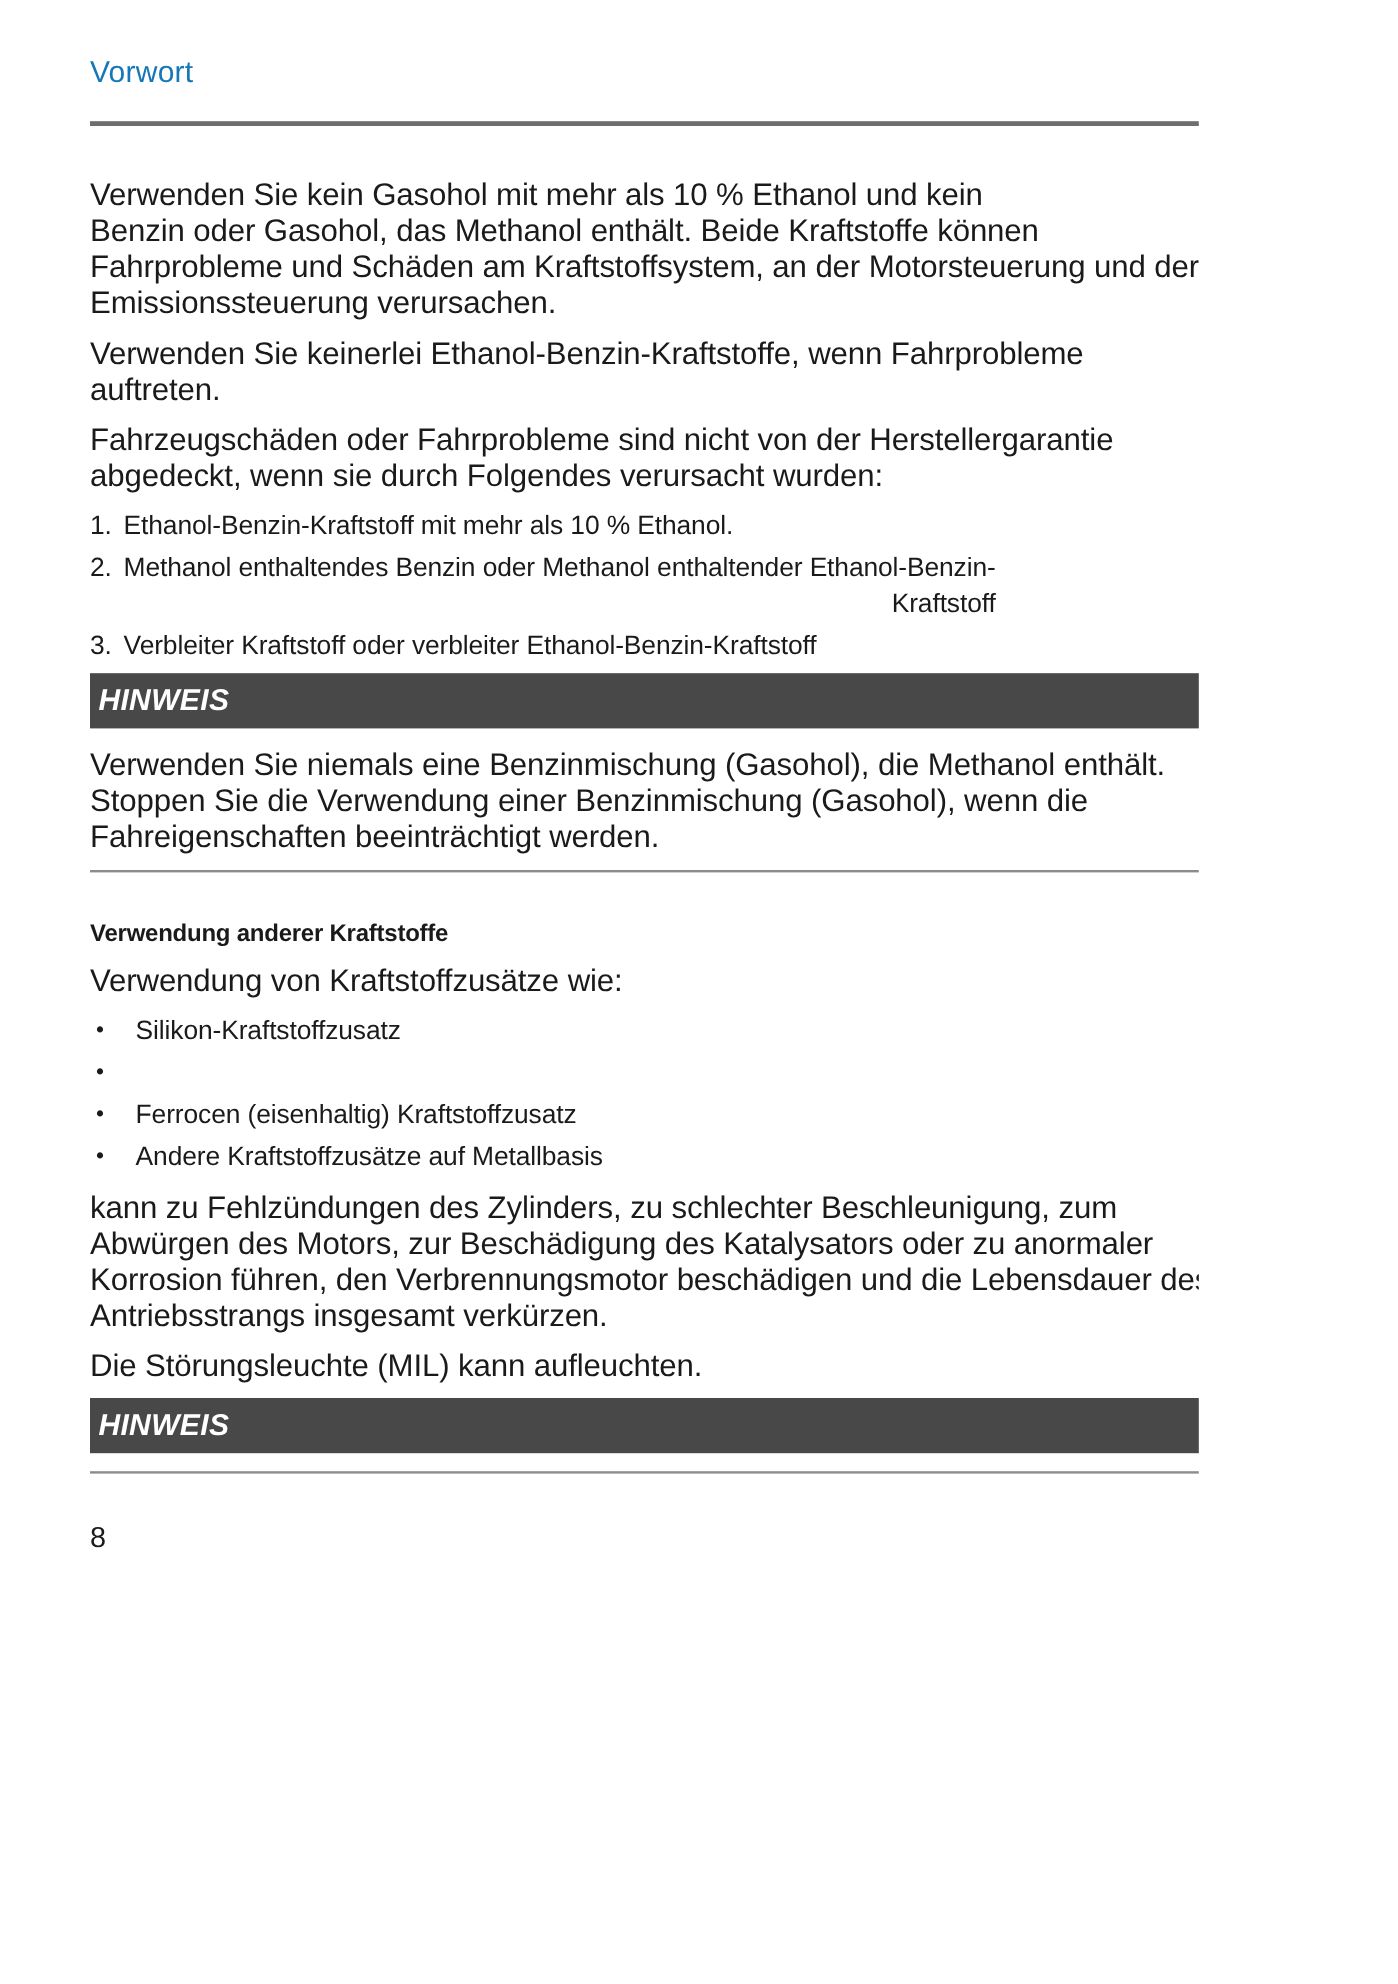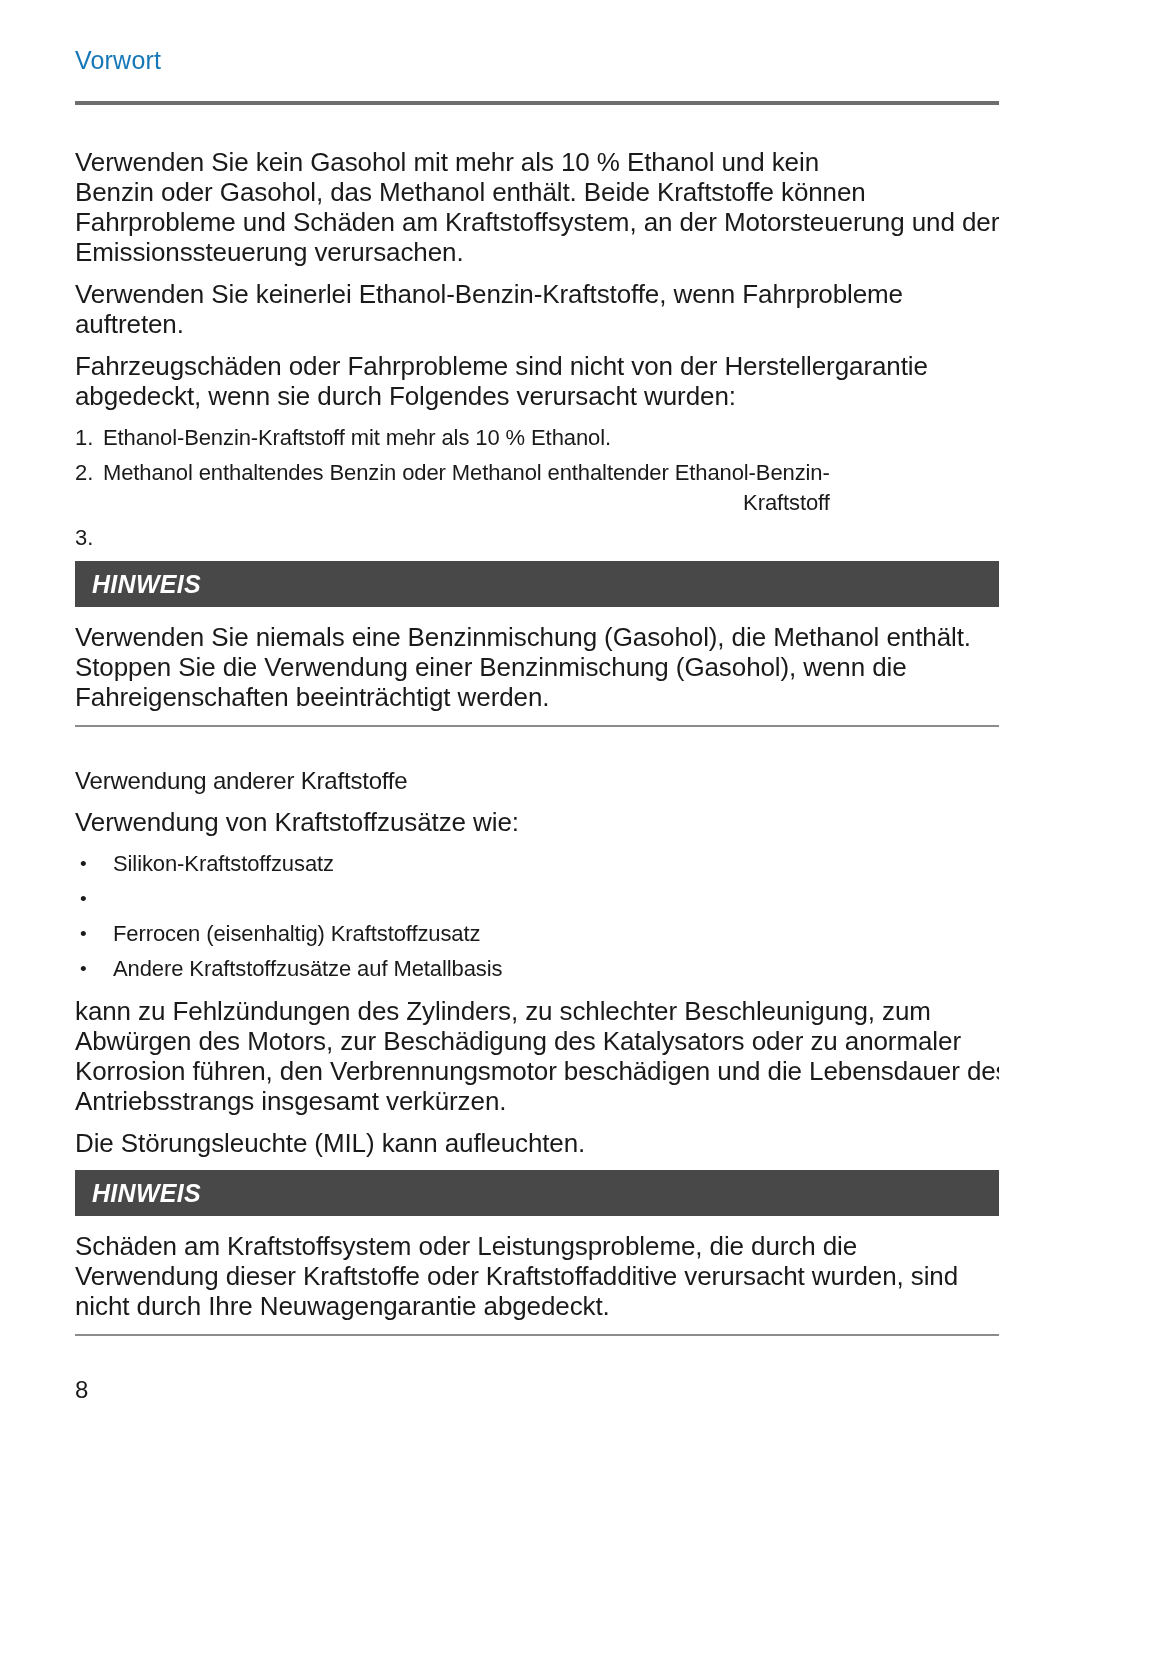--- a/index.html
+++ b/index.html
@@ -54,39 +54,39 @@
   }
   .bullets .marker{flex:0 0 33px;padding-left:5px;font-size:19px;}
   .notice{margin:8px 0 0 0;}
   .notice-banner{
     width:972px;
     height:46px;
     background:#484848;
     display:flex;
     align-items:center;
     box-sizing:border-box;
-    padding-left:17px;
+    padding-left:7px;
     margin:0 0 15px 0;
   }
   .notice-label{
     color:#ffffff;
     font-size:25px;
     font-weight:700;
     font-style:italic;
     letter-spacing:0.3px;
   }
   .thin-rule{
     width:972px;
     height:2px;
     background:#8c8c8c;
     margin:13px 0 40px 0;
   }
   h2.section-heading{
-    font-size:24px;
-    font-weight:400;
+    font-size:20px;
+    font-weight:700;
     letter-spacing:-0.2px;
     margin:0 0 12px 0;
   }
   .page-number{
     font-size:24px;
     margin-top:20px;
   }
 </style>
 </head>
 <body>
@@ -114,20 +114,21 @@
         <span class="num">1.</span>
         <span class="txt">Ethanol-Benzin-Kraftstoff mit mehr als 10 % Ethanol.</span>
       </li>
       <li>
         <span class="num">2.</span>
         <span class="txt">Methanol enthaltendes Benzin oder Methanol enthaltender Ethanol-Benzin-
 Kraftstoff</span>
       </li>
       <li>
         <span class="num">3.</span>
+        <span class="txt">Verbleiter Kraftstoff oder verbleiter Ethanol-Benzin-Kraftstoff</span>
       </li>
     </ol>
 
     <section class="notice">
       <div class="notice-banner">
         <span class="notice-label">HINWEIS</span>
       </div>
       <p class="body">Verwenden Sie niemals eine Benzinmischung (Gasohol), die Methanol enthält.
 Stoppen Sie die Verwendung einer Benzinmischung (Gasohol), wenn die
 Fahreigenschaften beeinträchtigt werden.</p>
@@ -158,23 +159,20 @@
     <p class="body">kann zu Fehlzündungen des Zylinders, zu schlechter Beschleunigung, zum
 Abwürgen des Motors, zur Beschädigung des Katalysators oder zu anormaler
 Korrosion führen, den Verbrennungsmotor beschädigen und die Lebensdauer des
 Antriebsstrangs insgesamt verkürzen.</p>
     <p class="body">Die Störungsleuchte (MIL) kann aufleuchten.</p>
 
     <section class="notice">
       <div class="notice-banner">
         <span class="notice-label">HINWEIS</span>
       </div>
-      <p class="body">Schäden am Kraftstoffsystem oder Leistungsprobleme, die durch die
-Verwendung dieser Kraftstoffe oder Kraftstoffadditive verursacht wurden, sind
-nicht durch Ihre Neuwagengarantie abgedeckt.</p>
       <div class="thin-rule"></div>
     </section>
 
 
     <div class="page-number">8</div>
 
   </main>
 </div>
 
 </body></html>

